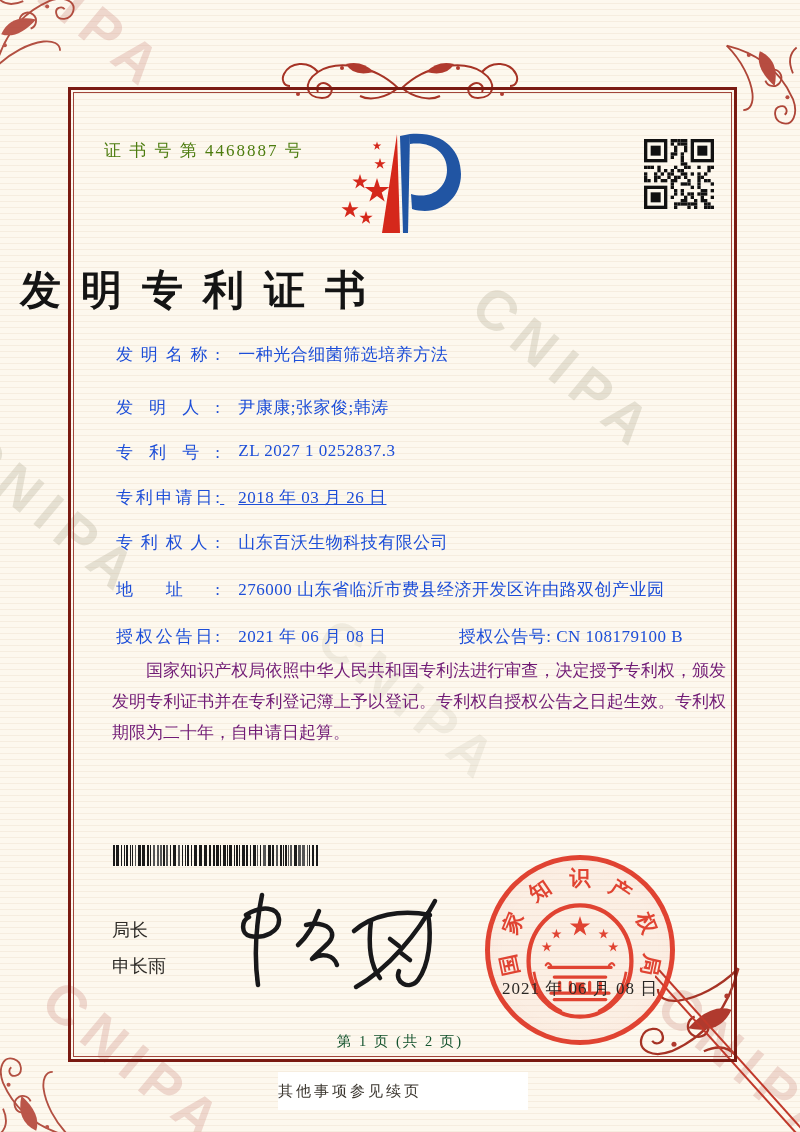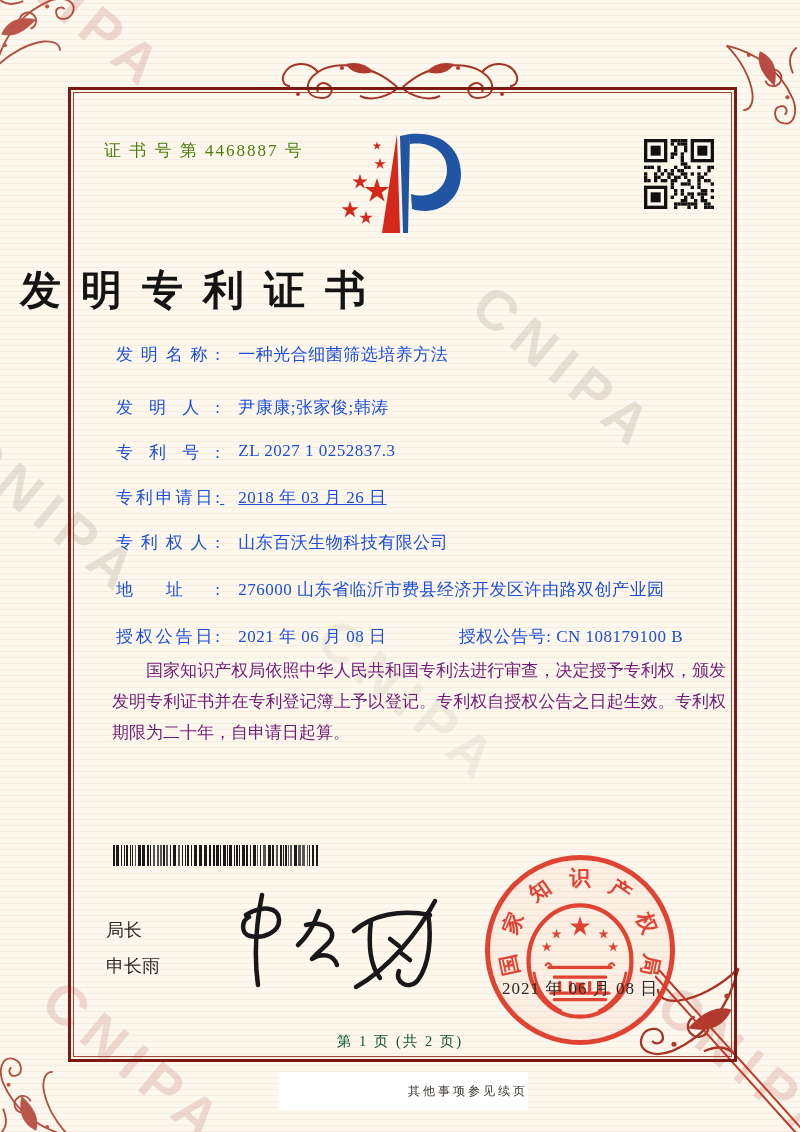--- a/index.html
+++ b/index.html
@@ -54,21 +54,21 @@
     vertical-align:top;
   }
   .fvalue{margin-left:14px;letter-spacing:0.5px;}
   .body-text{
     position:absolute;left:112px;top:656px;width:614px;
     font-size:17px;line-height:1.82;color:#701a75;text-align:justify;
   }
   .body-text p{margin:0;text-indent:2em;}
   .barcode{position:absolute;left:113px;top:845px;}
   .officer{
-    position:absolute;left:106px;top:912px;font-size:18px;color:#2e2b27;line-height:36px;
+    position:absolute;left:112px;top:912px;font-size:18px;color:#2e2b27;line-height:36px;
   }
   .signature{position:absolute;left:222px;top:885px;}
   
   .seal{
     position:absolute;left:485px;top:855px;width:190px;height:190px;
     opacity:0.95;
   }
   .seal-ring{
     position:absolute;inset:0;border:5px solid #df3a28;border-radius:50%;
     background:radial-gradient(circle, rgba(224,60,40,0.05) 60%, rgba(224,60,40,0.10) 100%);
@@ -82,22 +82,22 @@
   .seal-date{
     position:absolute;left:5px;top:122px;width:180px;text-align:center;
     font-size:17px;color:#1d1b19;letter-spacing:1px;white-space:nowrap;
   }
   .page-info{
     position:absolute;left:0;top:1032px;width:800px;text-align:center;
     font-size:14.5px;color:#14532d;letter-spacing:2px;
   }
   .cont-note{
     position:absolute;left:278px;top:1072px;width:250px;height:38px;
-    background:#ffffff;text-align:right;line-height:38px;
-    font-size:12px;color:#3a352e;letter-spacing:3px;
+    background:#ffffff;text-align:left;line-height:38px;
+    font-size:15px;color:#3a352e;letter-spacing:3px;
   }
   .orn{position:absolute;pointer-events:none;}
   svg{display:block;}
 </style>
 </head>
 <body>
 
 <div class="page">
   <div class="texture"></div>
 

